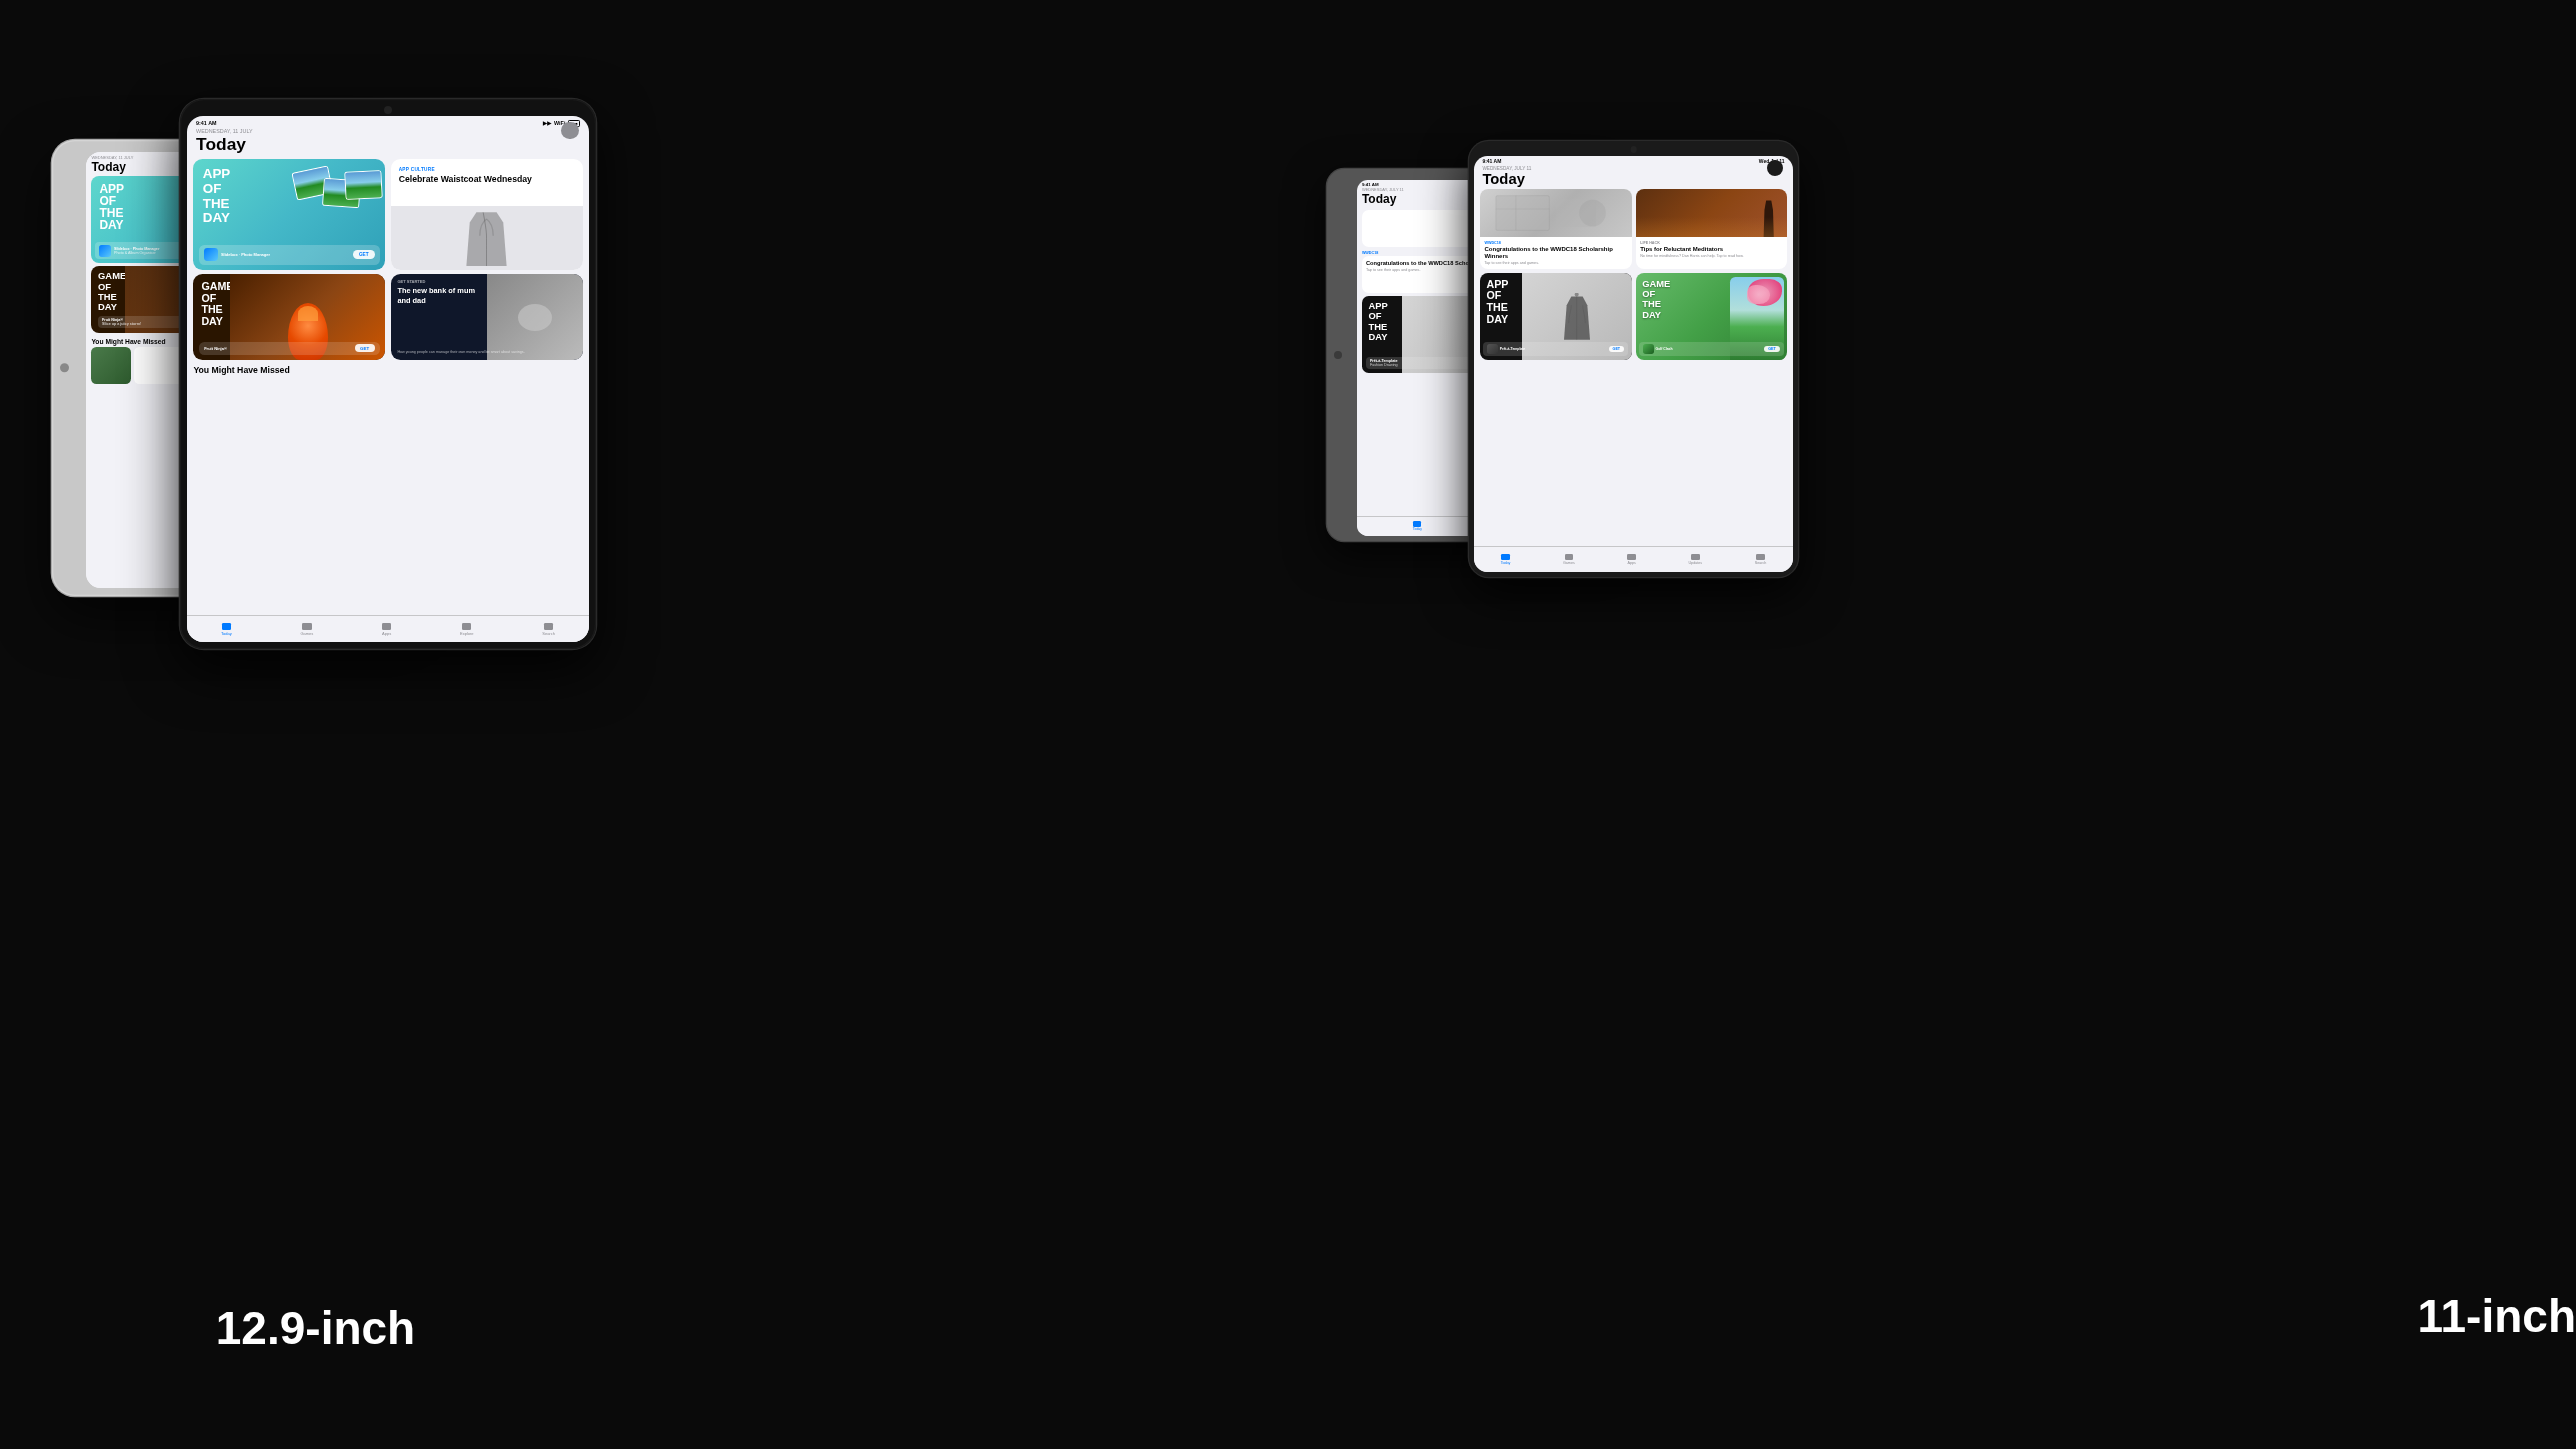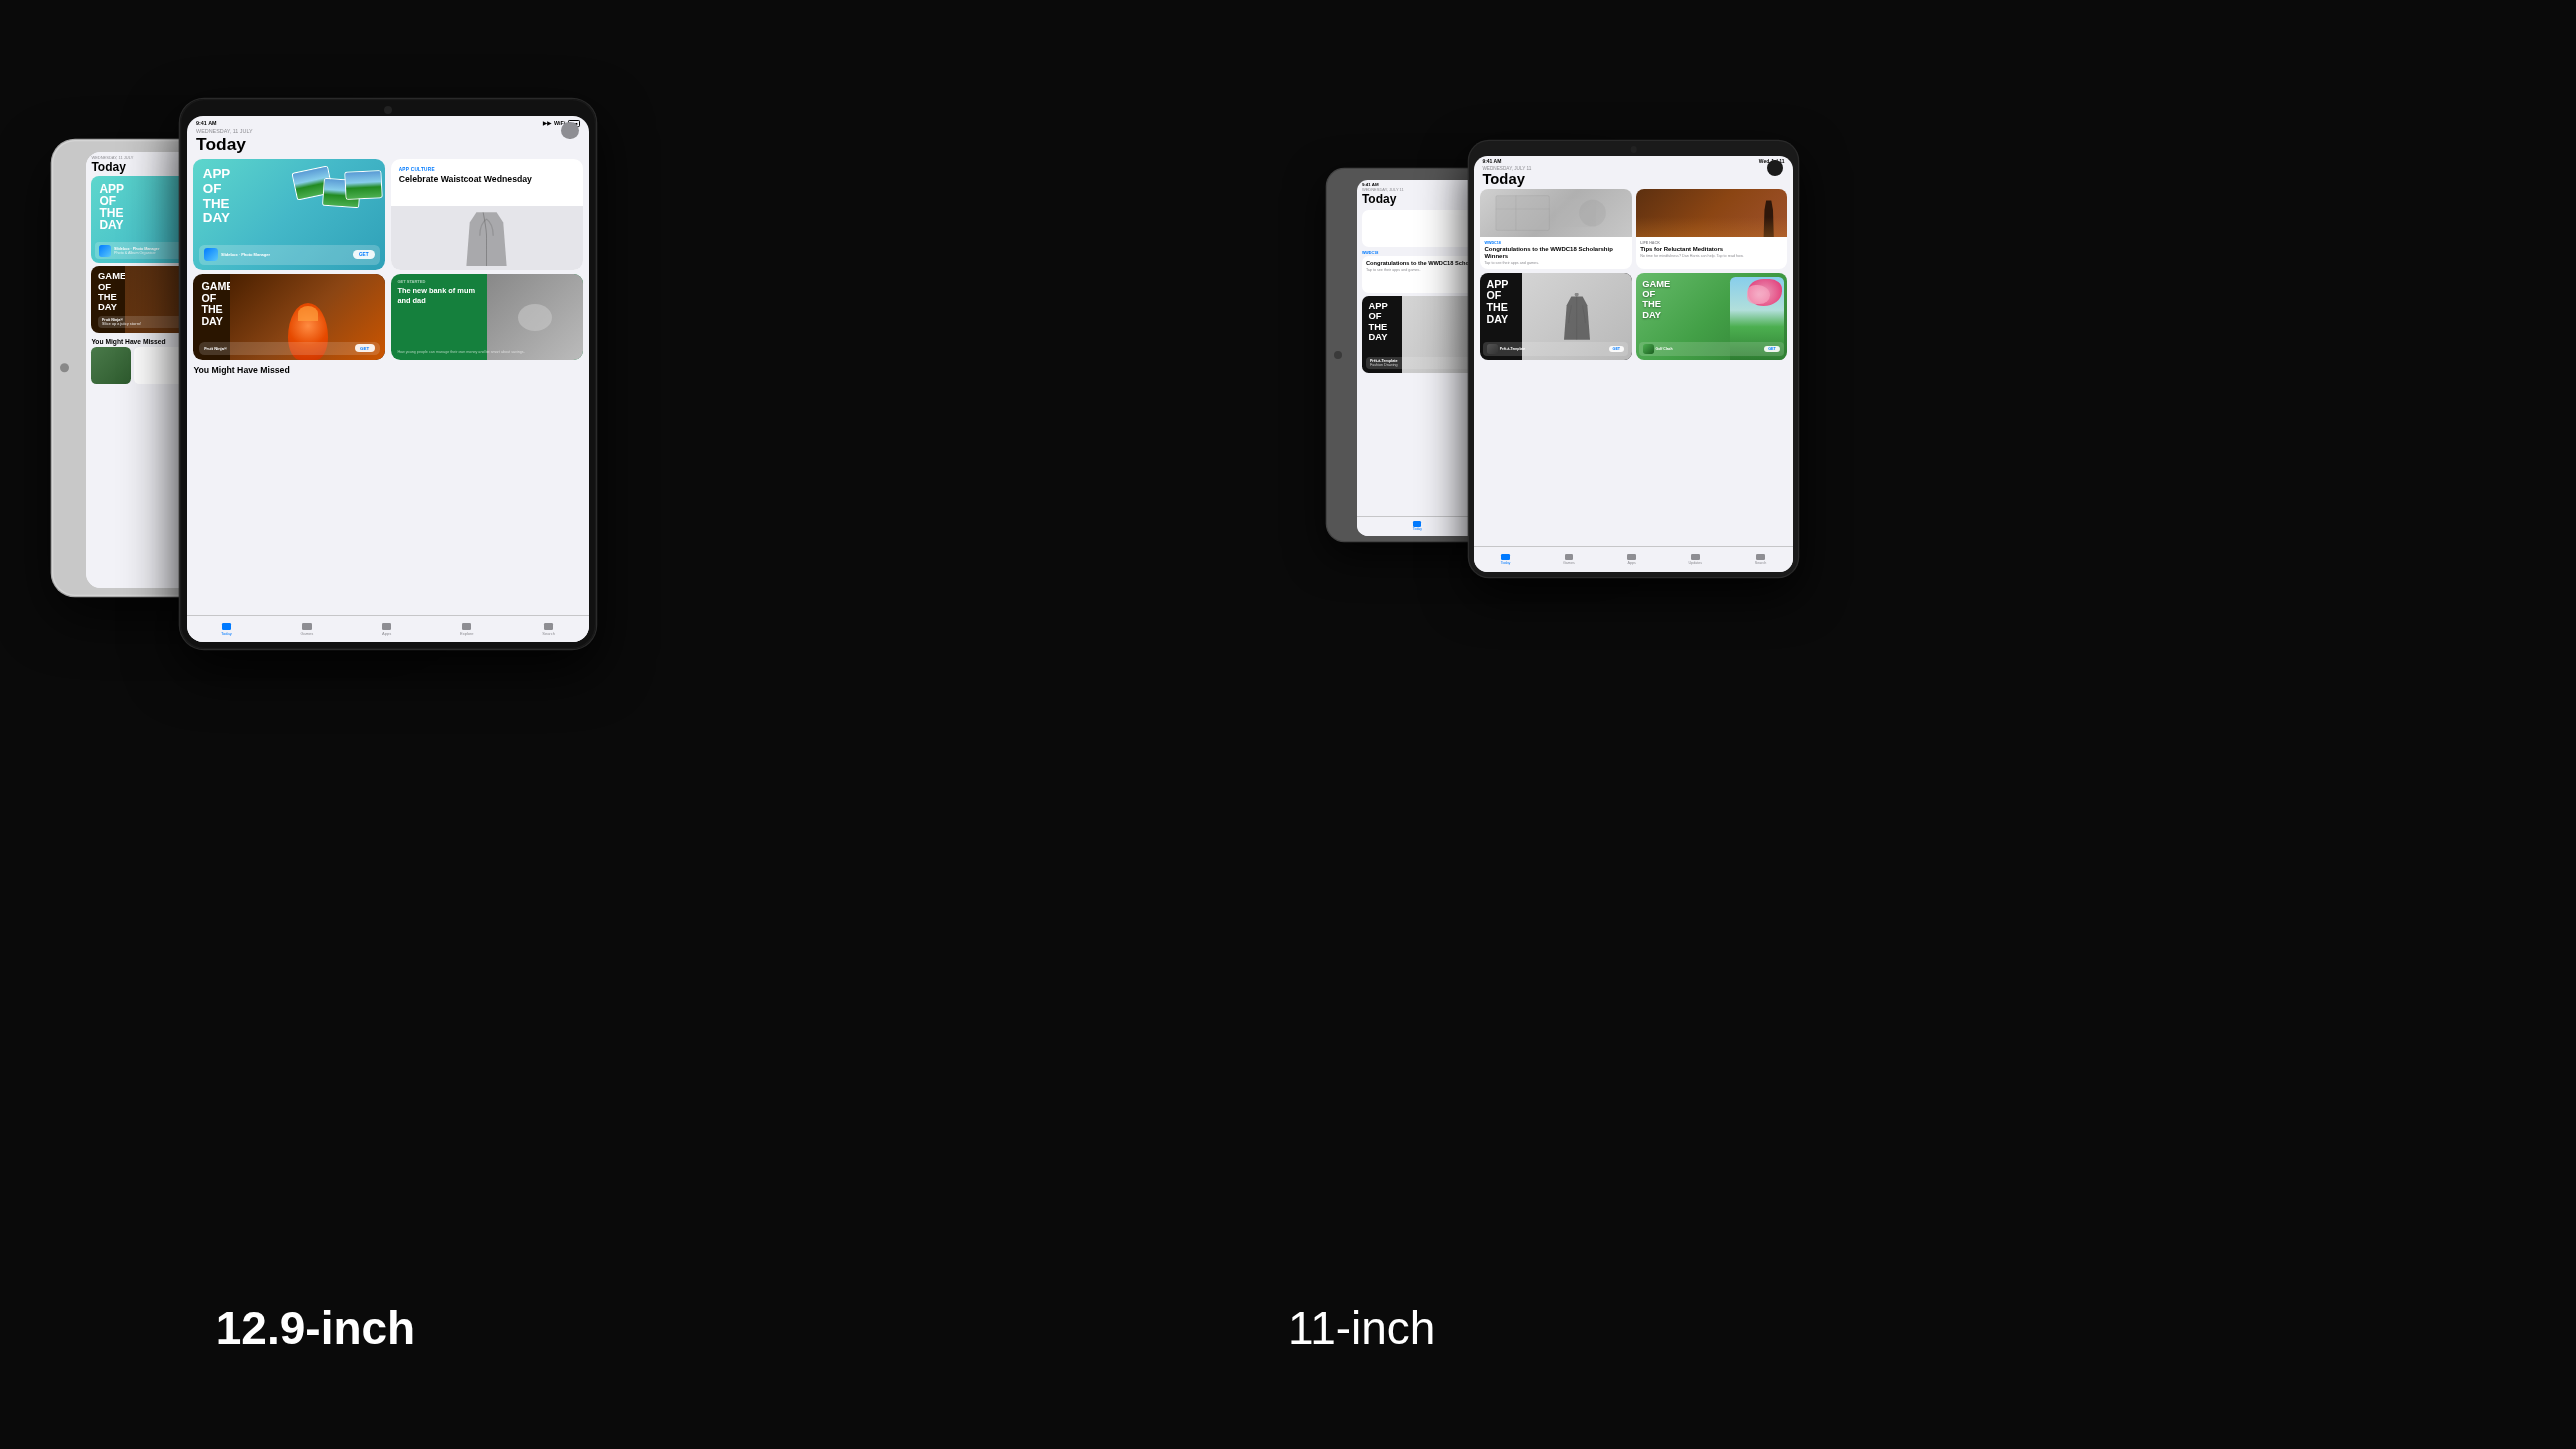--- a/index.html
+++ b/index.html
@@ -267,21 +267,21 @@
           <div style="width:40px;height:57px;background:radial-gradient(circle at 50% 40%, #ff8c42, #e64a00, #cc3300);border-radius:50% 50% 30% 30% / 60% 60% 40% 40%;margin-bottom:0;position:relative;">
             <div style="position:absolute;top:3.4px;left:50%;transform:translateX(-50%);width:20px;height:14.8px;background:rgba(255,160,60,0.7);border-radius:50% 50% 0 0;"></div>
           </div>
         </div>
         <div style="position:absolute;bottom:5.4px;left:5.4px;right:5.4px;background:rgba(255,255,255,0.15);border-radius:5.4px;padding:2.7px 5.4px;display:flex;justify-content:space-between;align-items:center;">
           <div style="font-size:4px;color:white;font-weight:600;">Fruit Ninja®</div>
           <div style="background:rgba(255,255,255,0.9);color:#007aff;font-size:4.4px;font-weight:700;padding:1.3px 5.4px;border-radius:5.4px;">GET</div>
         </div>
       </div>
 
-      <div style="background:#15803d;border-radius:9.4px;overflow:hidden;height:86px;position:relative;">
+      <div style="background:#0f172a;border-radius:9.4px;overflow:hidden;height:86px;position:relative;">
         <div style="position:absolute;top:5.4px;left:6.7px;font-size:4px;color:rgba(255,255,255,0.6);font-weight:700;text-transform:uppercase;">GET STARTED</div>
         <div style="position:absolute;top:12px;left:6.7px;font-size:7.4px;font-weight:700;color:white;line-height:1.3;width:81px;">The new bank of mum and dad</div>
         <div style="position:absolute;right:0;top:0;bottom:0;width:50%;background:linear-gradient(135deg,#888,#bbb);display:flex;align-items:center;justify-content:center;overflow:hidden;">
           <div style="font-size:5.4px;color:rgba(80,80,80,0.6);text-align:center;padding:5.4px;">
 
             <div style="width:34px;height:27px;background:rgba(200,200,200,0.6);border-radius:50%;margin:0 auto;"></div>
           </div>
         </div>
         <div style="position:absolute;bottom:5.4px;left:6.7px;right:6.7px;">
           <div style="font-size:3.7px;color:rgba(255,255,255,0.6);line-height:1.4;">How young people can manage their own money and be smart about savings.</div>
@@ -518,14 +518,14 @@
       </div>
       <div style="display:flex;flex-direction:column;align-items:center;gap:0.7px;">
         <div style="width:8.7px;height:6.7px;background:#8e8e93;border-radius:1.3px;"></div>
         <span style="font-size:3.7px;color:#8e8e93;">Search</span>
       </div>
     </div>
 
   </div>
 </div>
 
-<div style="position:absolute;bottom:94px;left:1288px;width:1288px;text-align:left;font-size:46px;font-weight:400;color:white;">11-inch</div>
+<div style="position:absolute;bottom:106px;left:1288px;width:1288px;text-align:right;font-size:46px;font-weight:700;color:white;">11-inch</div>
 
 
 </body></html>

